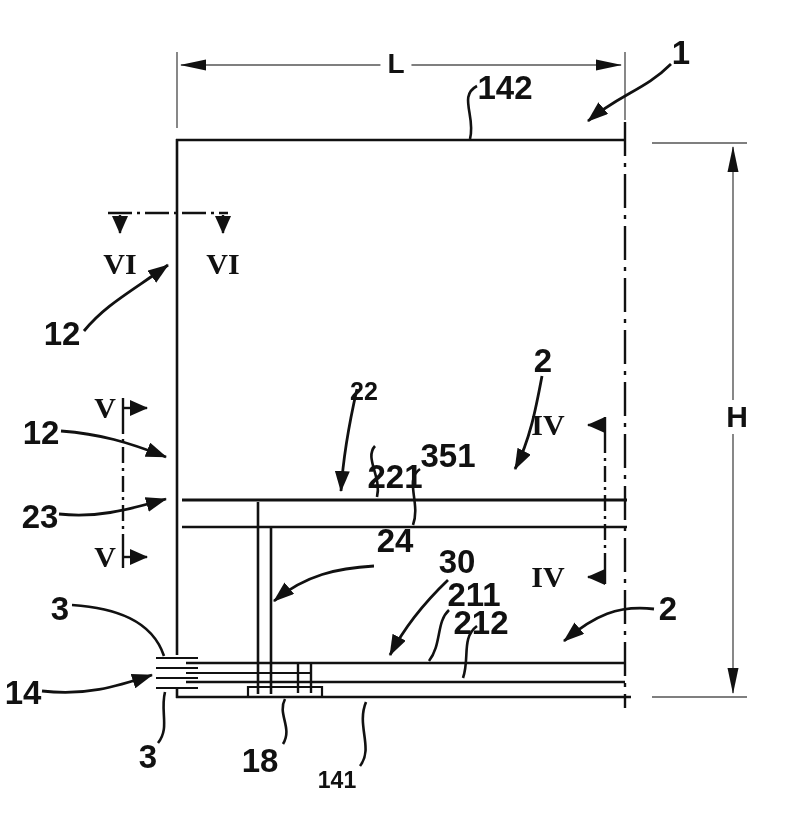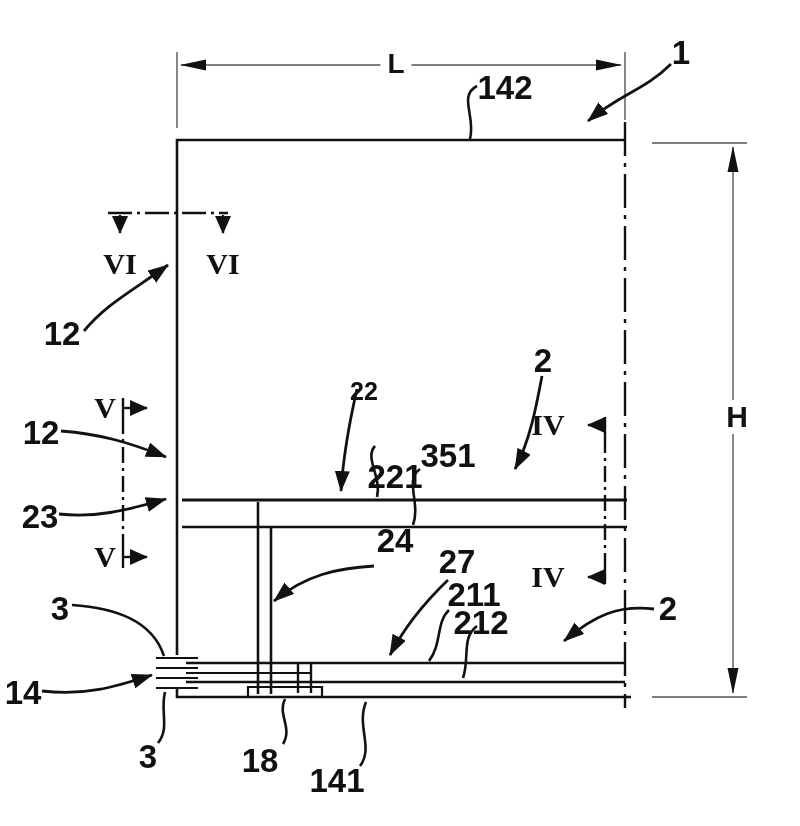--- a/index.html
+++ b/index.html
@@ -147,24 +147,24 @@
       <div class="fig-label serif" style="left: 548px; top: 577px; font-size: 30px;">IV</div>
       <div class="fig-label sans" style="left: 681px; top: 52px; font-size: 33px;">1</div>
       <div class="fig-label sans" style="left: 505px; top: 87px; font-size: 33px; text-align: right;">142</div>
       <div class="fig-label sans" style="left: 62px; top: 333px; font-size: 33px;">12</div>
       <div class="fig-label sans" style="left: 41px; top: 432px; font-size: 33px;">12</div>
       <div class="fig-label sans" style="left: 40px; top: 516px; font-size: 33px;">23</div>
       <div class="fig-label sans" style="left: 60px; top: 608px; font-size: 33px;">3</div>
       <div class="fig-label sans" style="left: 23px; top: 692px; font-size: 33px;">14</div>
       <div class="fig-label sans" style="left: 148px; top: 756px; font-size: 33px;">3</div>
       <div class="fig-label sans" style="left: 260px; top: 760px; font-size: 33px; text-align: right;">18</div>
-      <div class="fig-label sans" style="left: 337px; top: 780px; font-size: 33px;">141</div>
+      <div class="fig-label sans" style="left: 337px; top: 780px; font-size: 23px;">141</div>
       <div class="fig-label sans" style="left: 364px; top: 391px; font-size: 25px;">22</div>
       <div class="fig-label sans" style="left: 395px; top: 431px; font-size: 33px; margin-top: 45px;">221</div>
       <div class="fig-label sans" style="left: 448px; top: 455px; font-size: 33px;">351</div>
       <div class="fig-label sans" style="left: 543px; top: 360px; font-size: 33px;">2</div>
       <div class="fig-label sans" style="left: 395px; top: 540px; font-size: 33px;">24</div>
-      <div class="fig-label sans" style="left: 457px; top: 561px; font-size: 33px;">27</div>
+      <div class="fig-label sans" style="left: 457px; top: 561px; font-size: 33px;">30</div>
       <div class="fig-label sans" style="left: 474px; top: 594px; font-size: 33px; text-align: center;">211</div>
       <div class="fig-label sans" style="left: 481px; top: 622px; font-size: 33px;">212</div>
       <div class="fig-label sans" style="left: 668px; top: 608px; font-size: 33px;">2</div>
     </div>
 </div>
 
 </body></html>

